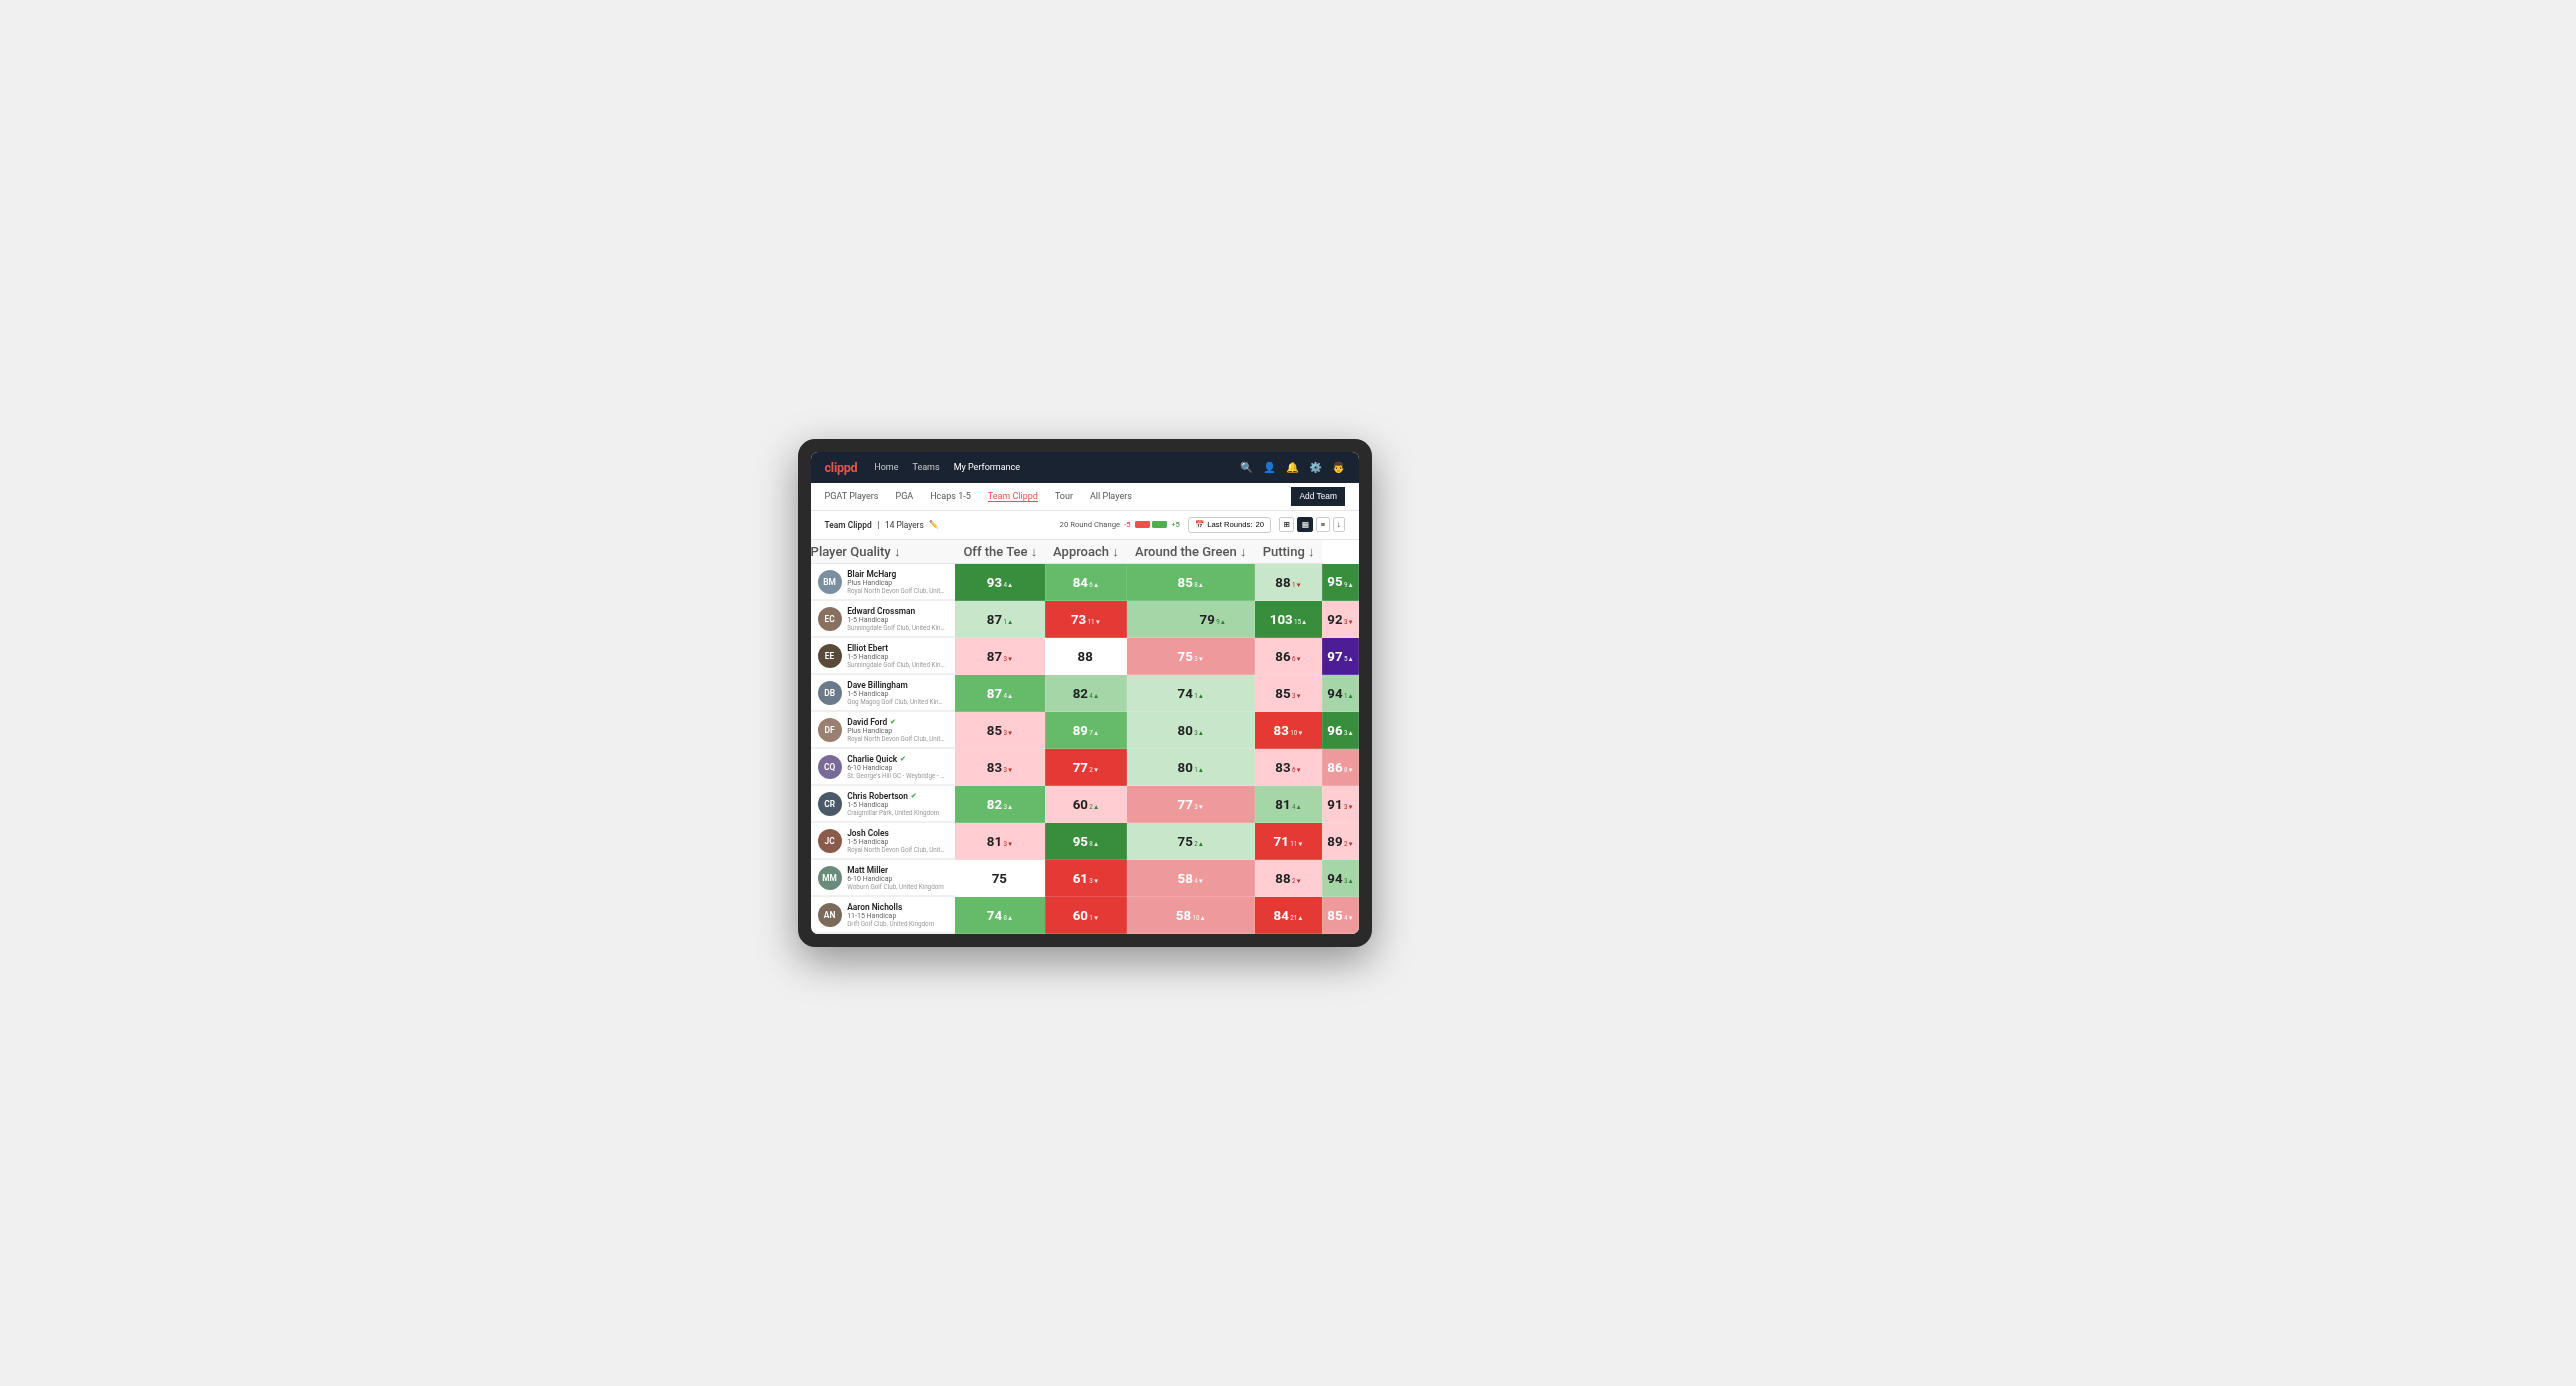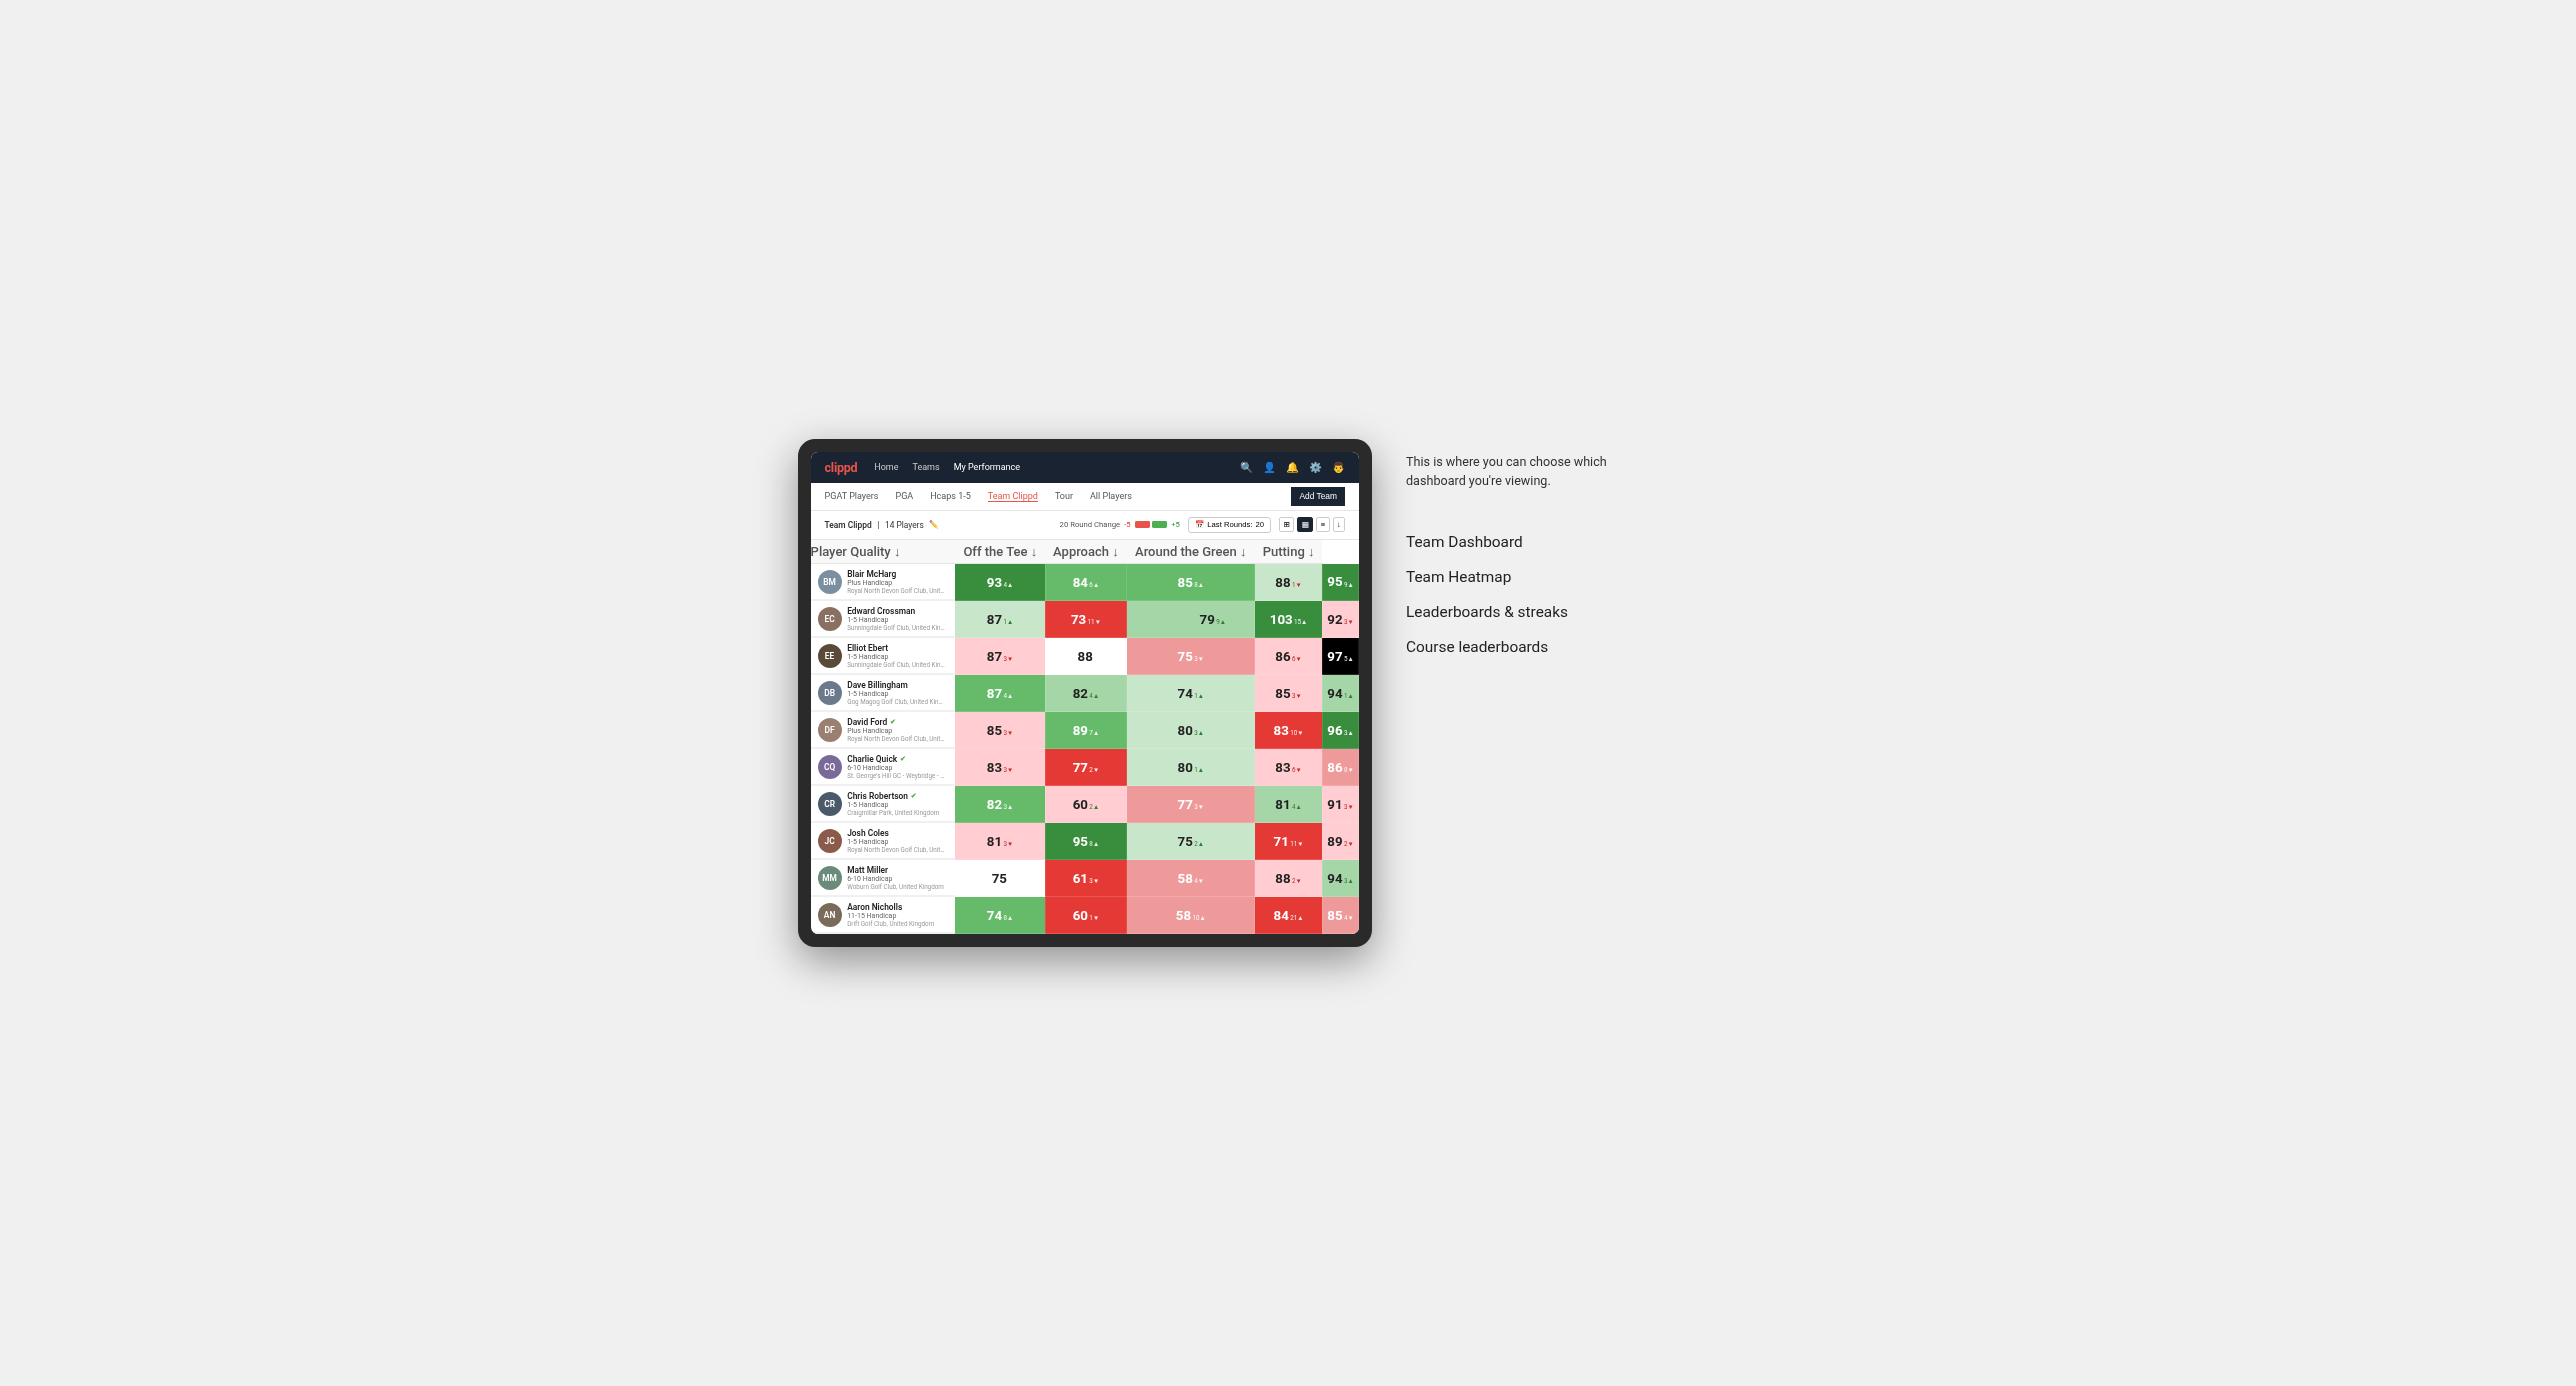--- a/index.html
+++ b/index.html
@@ -504,21 +504,21 @@
           <span style="font-size:13.3px;font-weight:700;color:#fff;">75</span>
           <span style="font-size:6.3px;color:rgba(255,255,255,0.9);margin-left:1.4px;position:relative;top:2.8px;">3▼</span>
         </div>
       </td>
                 <td style="background-color: rgb(255, 205, 210); height: 36px; text-align: center; border-bottom: 0.7px solid rgba(255, 255, 255, 0.15); border-right: 0.7px solid rgba(255, 255, 255, 0.1);">
         <div style="display:flex;align-items:center;justify-content:center;height:36px;padding:0 4.2px;">
           <span style="font-size:13.3px;font-weight:700;color:#222;">86</span>
           <span style="font-size:6.3px;color:#c62828;margin-left:1.4px;position:relative;top:2.8px;">6▼</span>
         </div>
       </td>
-                <td style="background-color: #000000; height: 36px; text-align: center; border-bottom: 0.7px solid rgba(255, 255, 255, 0.15); border-right: 0.7px solid rgba(255, 255, 255, 0.1);">
+                <td style="background-color: #4c1d95; height: 36px; text-align: center; border-bottom: 0.7px solid rgba(255, 255, 255, 0.15); border-right: 0.7px solid rgba(255, 255, 255, 0.1);">
         <div style="display:flex;align-items:center;justify-content:center;height:36px;padding:0 4.2px;">
           <span style="font-size:13.3px;font-weight:700;color:#fff;">97</span>
           <span style="font-size:6.3px;color:rgba(255,255,255,0.9);margin-left:1.4px;position:relative;top:2.8px;">5▲</span>
         </div>
       </td>
               </tr>
               <tr>
                 <td style="border-bottom: 0.7px solid rgb(240, 240, 240);">
       <div class="player-cell">
         <div class="player-avatar" style="background:#6a7a8a">DB</div>
@@ -812,24 +812,15 @@
         </div>
       </td>
               </tr>
             </tbody>
         </table>
       </div>
 
     </div>
   </div>
 
-  <div class="annotation-panel">
-    <p class="annotation-text">This is where you can choose which dashboard you're viewing.</p>
-    <div class="menu-items">
-      <span class="menu-item-label">Team Dashboard</span>
-      <span class="menu-item-label">Team Heatmap</span>
-      <span class="menu-item-label">Leaderboards &amp; streaks</span>
-      <span class="menu-item-label">Course leaderboards</span>
-    </div>
-  </div>
 
 </div>
 
 
 </body></html>

